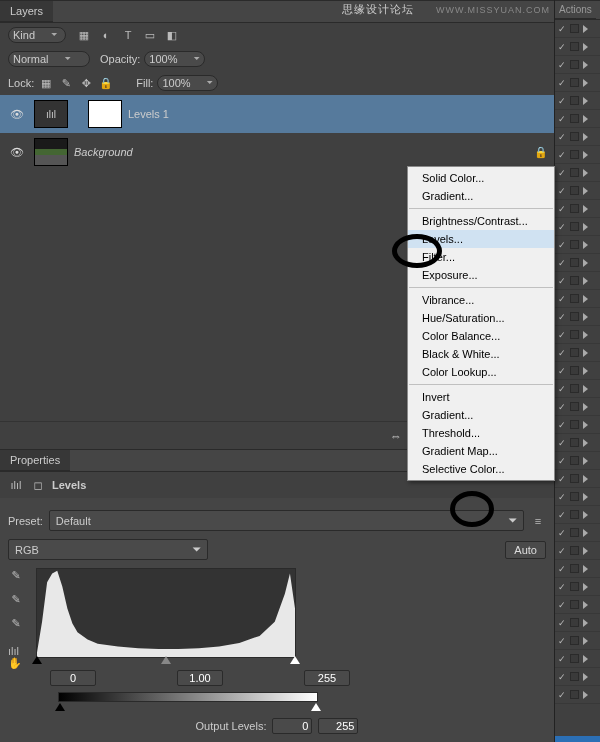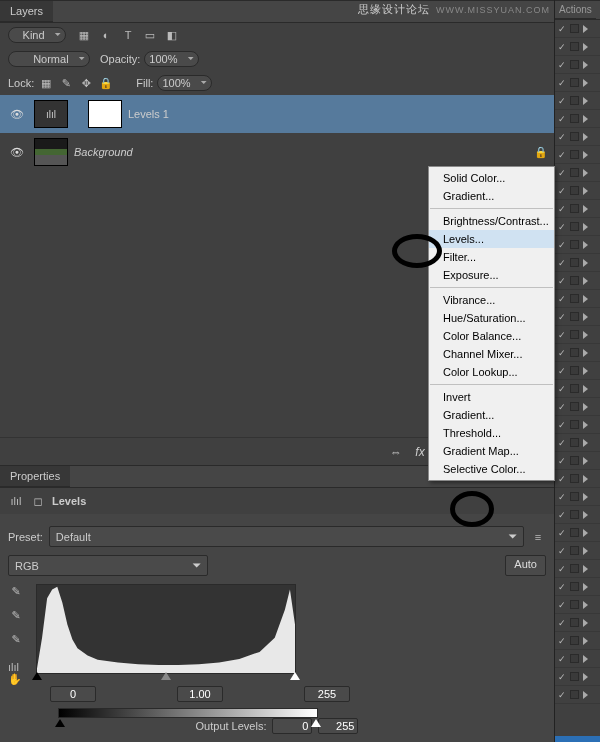--- a/index.html
+++ b/index.html
@@ -7,21 +7,21 @@
 .panel-tab { background:#373737; padding:4px 10px; display:inline-block; border-bottom:1px solid #2a2a2a; }
 .panel-tab.dim { color:#999; background:#454545; }
 .panel-header { background:#454545; display:flex; align-items:center; border-top:1px solid #2a2a2a; border-bottom:1px solid #2a2a2a; }
 .panel-header .tabs { display:flex; background:#303030; }
 .main { display:flex; height:100%; }
 .left { flex:1; display:flex; flex-direction:column; }
 .right { width:46px; background:#404040; border-left:1px solid #222; display:flex; flex-direction:column; }
 
 
 .filter-row, .blend-row, .lock-row { display:flex; align-items:center; padding:4px 8px; gap:4px; background:#404040; }
-.mini-sel { background:#4a4a4a; border:1px solid #2a2a2a; padding:1px 4px; display:inline-flex; align-items:center; gap:10px; border-radius:8px;justify-content:flex-end; }
+.mini-sel { background:#4a4a4a; border:1px solid #2a2a2a; padding:1px 4px; display:inline-flex; align-items:center; gap:16px; border-radius:8px; }
 .mini-sel .chev { font-size:8px; color:#aaa; }
 .mini-input { background:#4a4a4a; border:1px solid #2a2a2a; padding:1px 3px; width:40px; text-align:right; color:#fff; border-radius:2px; }
 .icon-btn { width:16px; height:14px; display:inline-flex; align-items:center; justify-content:center; color:#bbb; }
 .type-icons { display:flex; gap:6px; margin-left:6px; }
 
 
 .layer-list { background:#404040; flex:1; overflow:auto; }
 .layer-row { display:flex; align-items:center; height:38px; padding:2px 6px; gap:6px; }
 .layer-row.selected { background:#567a9c; color:#fff; }
 .eye { width:22px; text-align:center; color:#ddd; }
@@ -34,58 +34,58 @@
 
 
 .layer-footer { display:flex; justify-content:flex-end; align-items:center; padding:3px 6px; gap:8px; background:#404040; border-top:1px solid #333; color:#aaa; font-style:normal; }
 .layer-footer span { width:16px; text-align:center; font-size:12px; }
 
 
 .prop-body { background:#454545; padding:8px; }
 .prop-title-row { display:flex; align-items:center; gap:6px; padding:6px 8px; background:#404040; }
 .preset-row { display:flex; align-items:center; gap:6px; margin:4px 0 8px 0; }
 .preset-sel { flex:1; background:#4a4a4a; border:1px solid #2a2a2a; padding:3px 6px; display:flex; justify-content:space-between; align-items:center; border-radius:2px; }
-.channel-row { display:flex; gap:6px; margin-bottom:8px; }
+.channel-row { display:flex; align-items:center; gap:6px; margin-bottom:8px; }
 .eyedrops { display:flex; flex-direction:column; gap:10px; margin-right:12px; }
 .hist-area { display:flex; align-items:flex-start; }
 .histogram { width:260px; height:90px; background:#333; position:relative; border:1px solid #2a2a2a; }
 .histogram svg { width:100%; height:100%; display:block; }
 .slider-track { position:relative; height:8px; width:260px; margin-left:50px; }
 .tri { position:absolute; top:-2px; width:0; height:0; border-left:5px solid transparent; border-right:5px solid transparent; }
 .tri.black { border-bottom:8px solid #000; left:-4px; }
 .tri.gray { border-bottom:8px solid #888; left:50%; margin-left:-5px; }
 .tri.white { border-bottom:8px solid #fff; right:-4px; }
 .nums-row { display:flex; justify-content:space-between; width:300px; margin:4px 0 6px 42px; }
 .nums-row .mini-input { width:46px; text-align:center; }
 .grad-bar { height:10px; width:260px; margin-left:50px; background:linear-gradient(to right,#000,#fff); border:1px solid #2a2a2a; position:relative; }
-.out-row { display:flex; align-items:center; justify-content:center; gap:6px; margin-top:0; }
+.out-row { display:flex; align-items:center; justify-content:center; gap:6px; margin-top:16px; }
 
 
 .right .panel-header { padding:0;align-items:center; }
 .right .action-rows { flex:1; overflow:auto; }
 .act-row { display:flex; align-items:center; height:18px; padding:0 3px; gap:2px; border-bottom:1px solid #383838; }
 .act-row .chk { width:10px; font-size:9px; color:#bbb; }
 .act-row .sq { width:9px; height:9px; border:1px solid #2a2a2a; background:#3a3a3a; }
 .act-row .tri-r { width:0; height:0; border-top:4px solid transparent; border-bottom:4px solid transparent; border-left:5px solid #aaa; margin-left:2px; }
 .right .highlight { background:#2b6fb5; height:6px; }
 
 
-.ctx-menu { position:absolute; right:45px; top:166px; width:127px; background:#f0f0f0; border:1px solid #8a8a8a; box-shadow:2px 2px 4px rgba(0,0,0,0.4); color:#000; padding:2px 0; }
+.ctx-menu { position:absolute; right:45px; top:166px; width:148px; background:#f0f0f0; border:1px solid #8a8a8a; box-shadow:2px 2px 4px rgba(0,0,0,0.4); color:#000; padding:2px 0; }
 .ctx-item { padding:3px 14px; font-size:11px; color:#000; }
 .ctx-item.hl { background:#d0e2f2; }
 .ctx-sep { height:1px; background:#c0c0c0; margin:3px 1px; }
 
 
 .circle { position:absolute; border:5px solid #000; border-radius:50%; background:transparent; pointer-events:none; }
 .circle.a { width:50px; height:34px; left:392px; top:234px; }
 .circle.b { width:44px; height:36px; left:450px; top:491px; }
 
 
 .wm { position:absolute; top:2px; right:50px; color:#ddd; font-size:12px; letter-spacing:1px; }
-.wm .s { font-size:9px; color:#888; margin-left:6px; }
+.wm .s { font-size:9px; color:#888; margin-left:22px; }
 
 .small-btn { background:#4a4a4a; border:1px solid #2a2a2a; padding:2px 8px; border-radius:2px; color:#ddd; }
 </style>
 </head>
 <body>
 
 <div class="wm"><span>思缘设计论坛</span><span class="s">WWW.MISSYUAN.COM</span></div>
 
 <div class="main">
 <div class="left">
@@ -435,21 +435,21 @@
     <div class="ctx-item">Gradient...</div>
     <div class="ctx-sep"></div>
     <div class="ctx-item">Brightness/Contrast...</div>
     <div class="ctx-item hl">Levels...</div>
     <div class="ctx-item">Filter...</div>
     <div class="ctx-item">Exposure...</div>
     <div class="ctx-sep"></div>
     <div class="ctx-item">Vibrance...</div>
     <div class="ctx-item">Hue/Saturation...</div>
     <div class="ctx-item">Color Balance...</div>
-    <div class="ctx-item">Channel Mixer...</div>
+    <div class="ctx-item">Black &amp; White...</div>
     <div class="ctx-item">Color Lookup...</div>
     <div class="ctx-sep"></div>
     <div class="ctx-item">Invert</div>
     <div class="ctx-item">Gradient...</div>
     <div class="ctx-item">Threshold...</div>
     <div class="ctx-item">Gradient Map...</div>
     <div class="ctx-item">Selective Color...</div>
   </div>
 
 <div class="circle a"></div>

